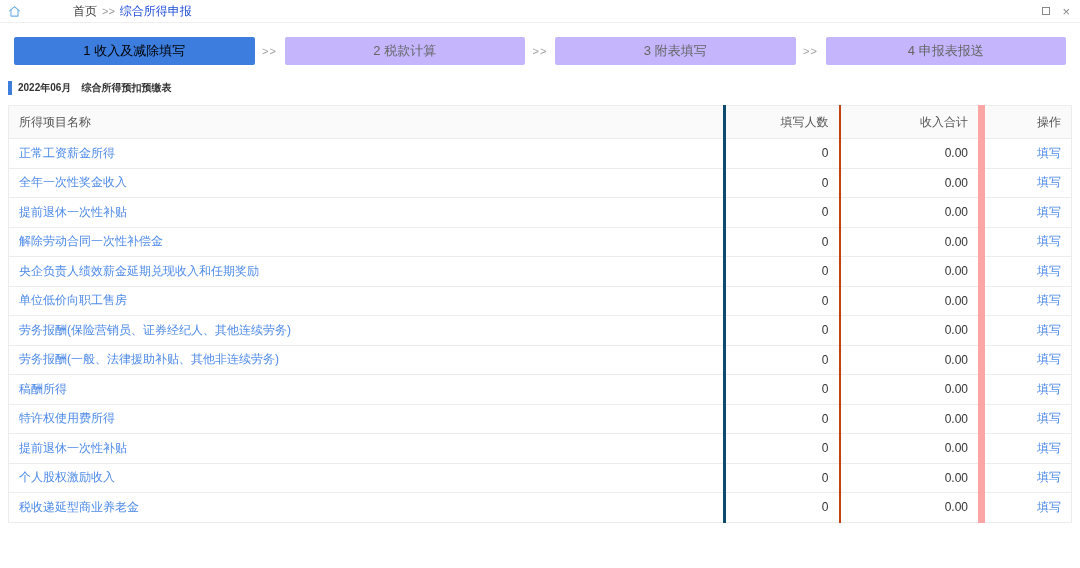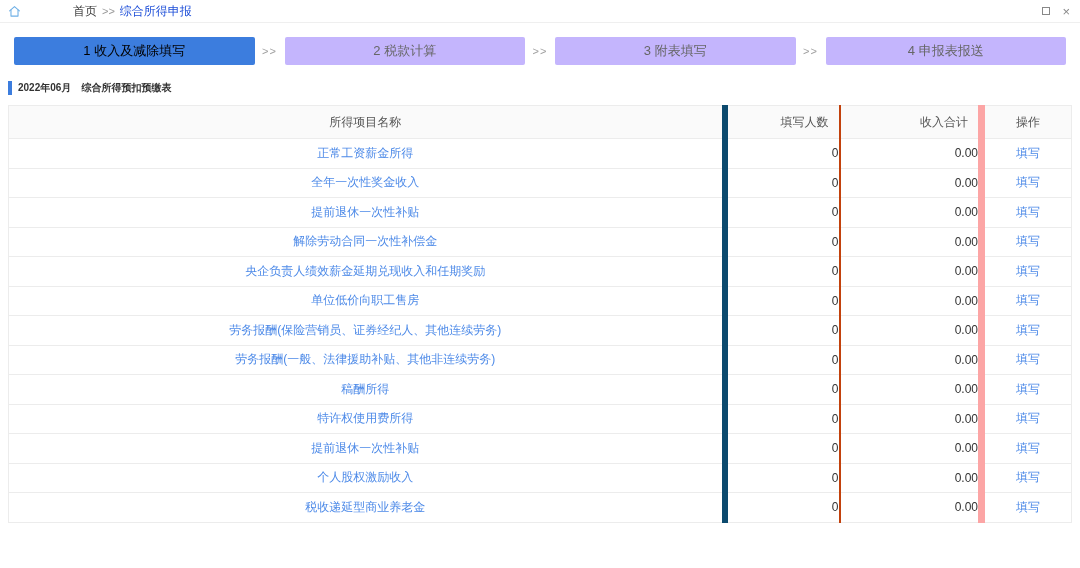--- a/index.html
+++ b/index.html
@@ -99,29 +99,29 @@
   thead th {
     background: #fafafa;
     font-weight: normal;
     color: #555;
     height: 33px;
     padding: 0 10px;
     border-bottom: 1px solid #ececec;
   }
   tbody td {
     height: 29.5px;
-    padding: 0 0;
+    padding: 0 10px;
     border-bottom: 1px solid #ececec;
     color: #333;
     background: #ffffff;
   }
-  th.c-name, td.c-name { text-align: center; border-right: 6px solid #0c4a6e; width: auto; }
+  th.c-name, td.c-name { text-align: left; border-right: 3px solid #0c4a6e; width: auto; }
   th.c-people, td.c-people { text-align: right; border-right: 2px solid #c2410c; width: 115px; }
   th.c-income, td.c-income { text-align: right; border-right: 7px solid #fca5a5; width: 142px; }
-  th.c-action, td.c-action { text-align: center; width: 90px; }
+  th.c-action, td.c-action { text-align: right; width: 90px; }
   .link {
     color: #4d8ae8;
     text-decoration: none;
     cursor: pointer;
   }
 </style>
 </head>
 <body>
 
 <div class="topbar">

